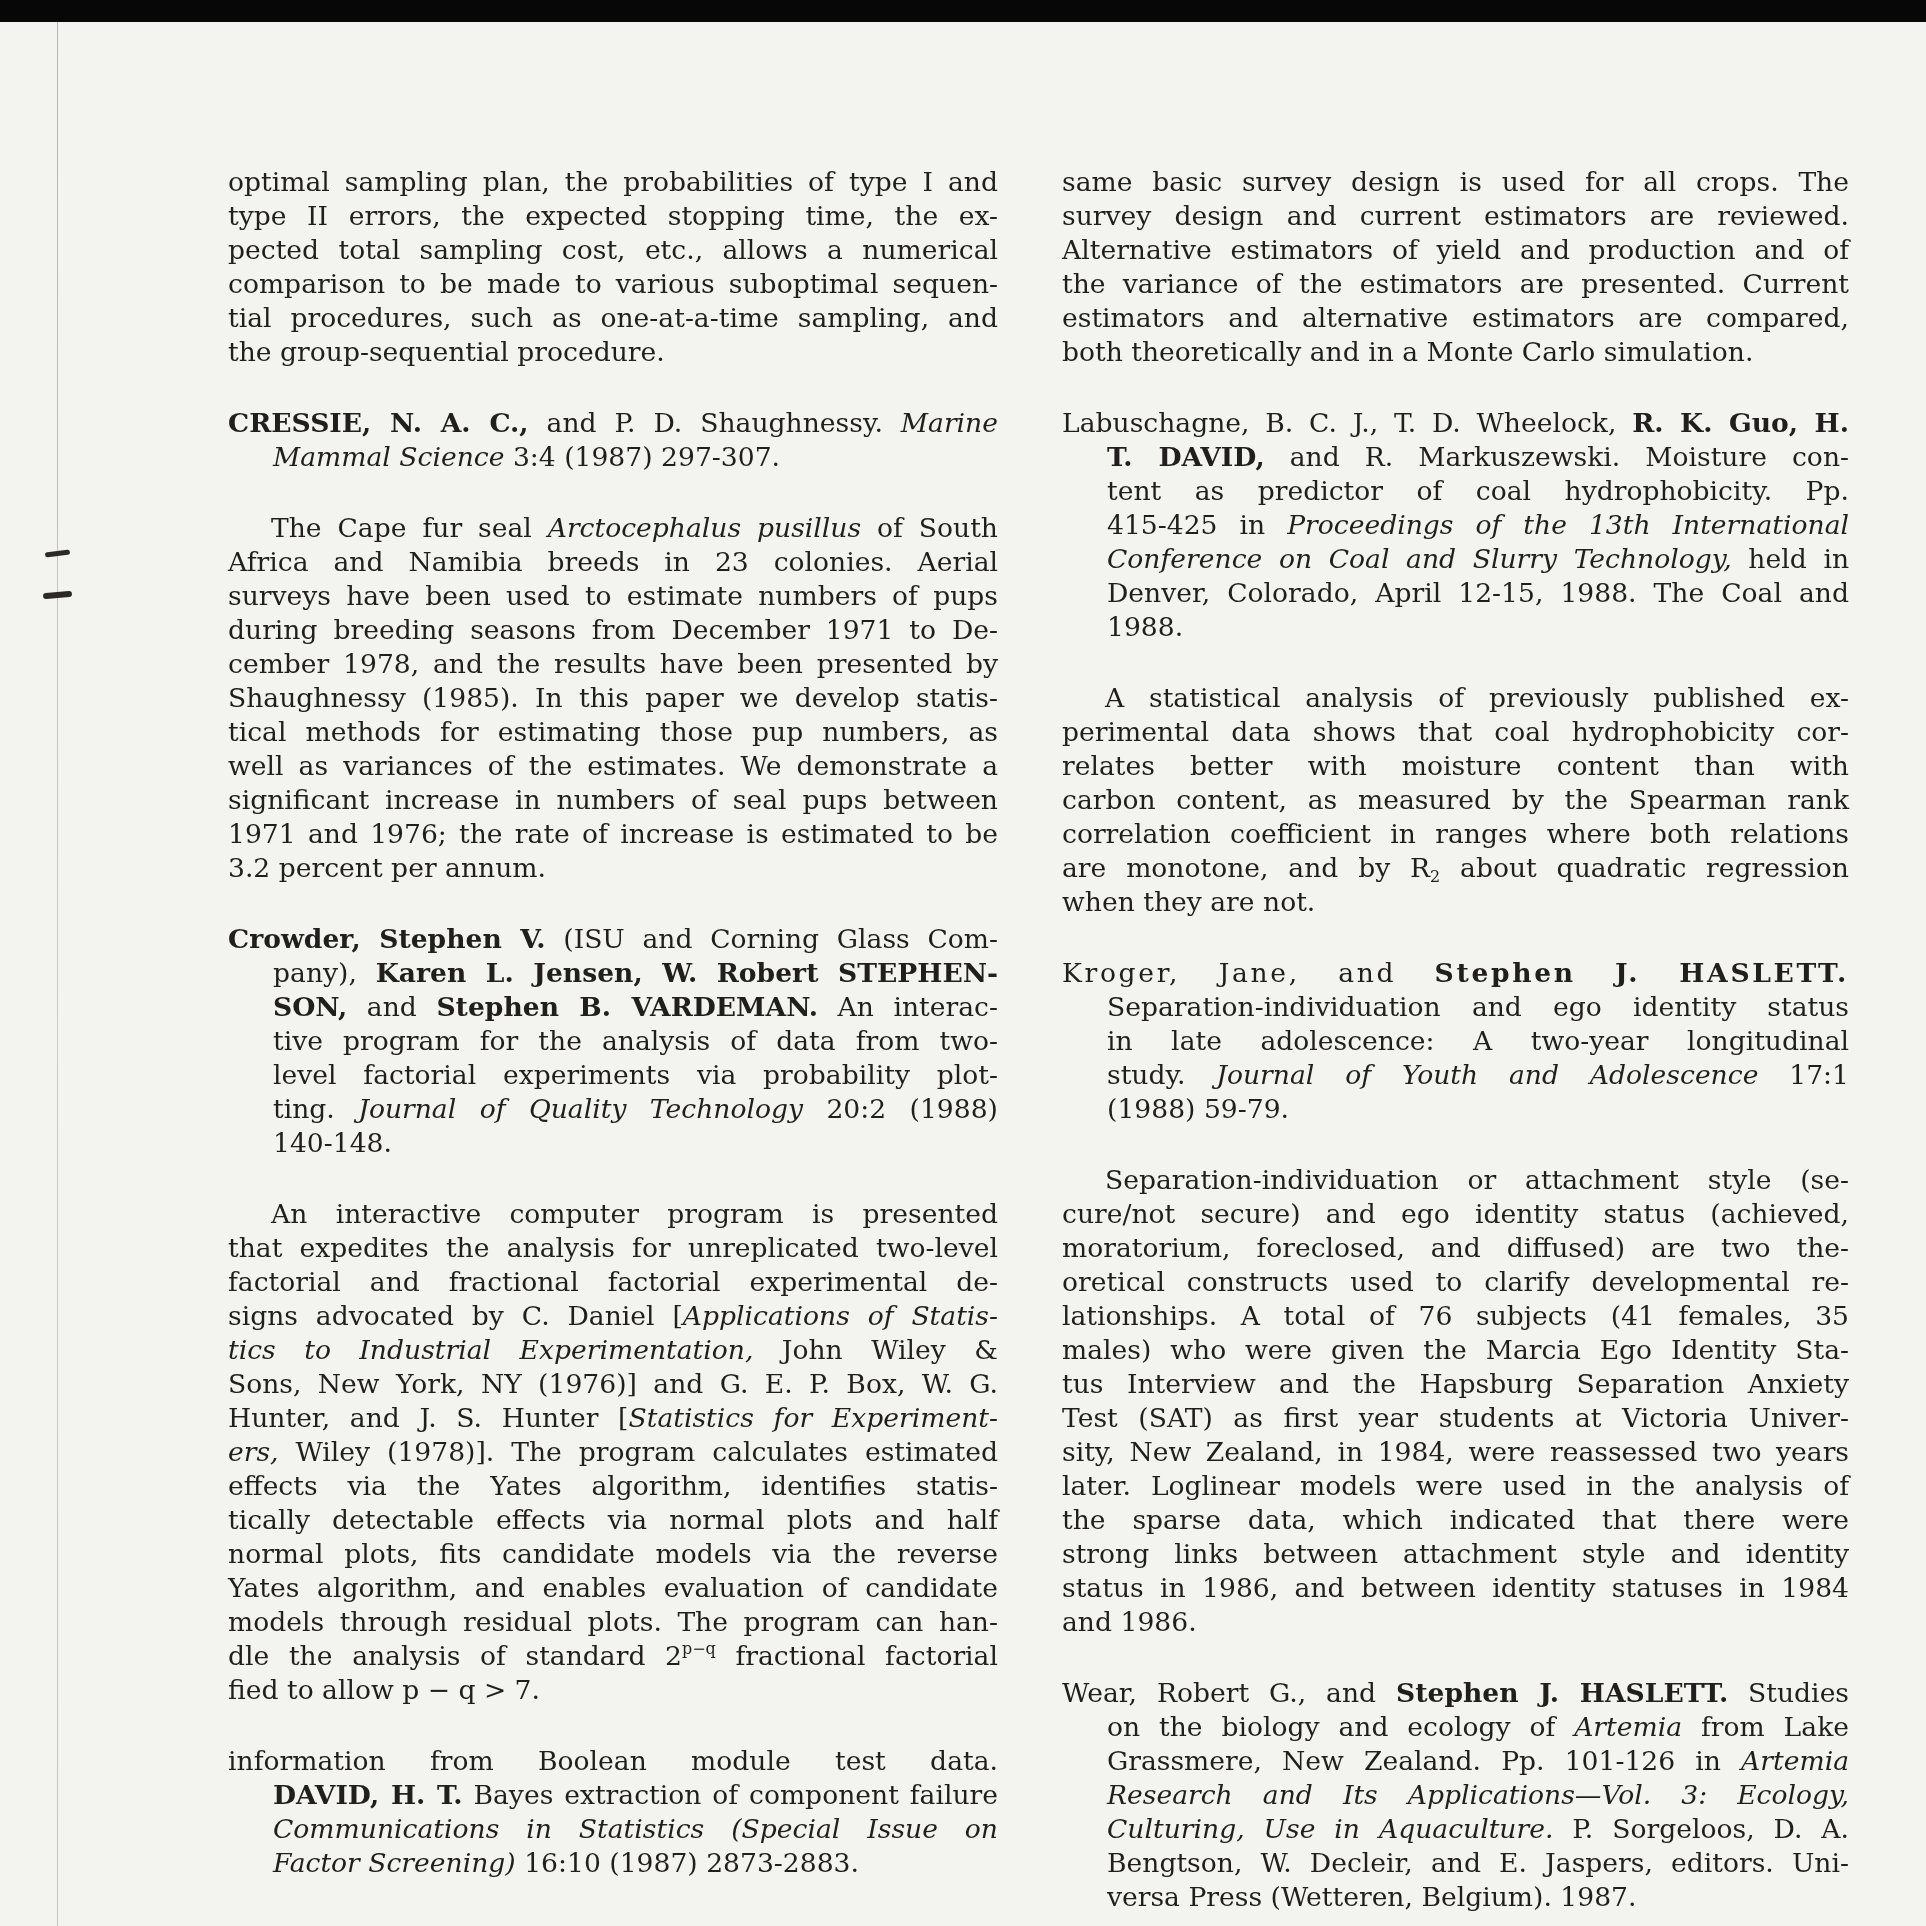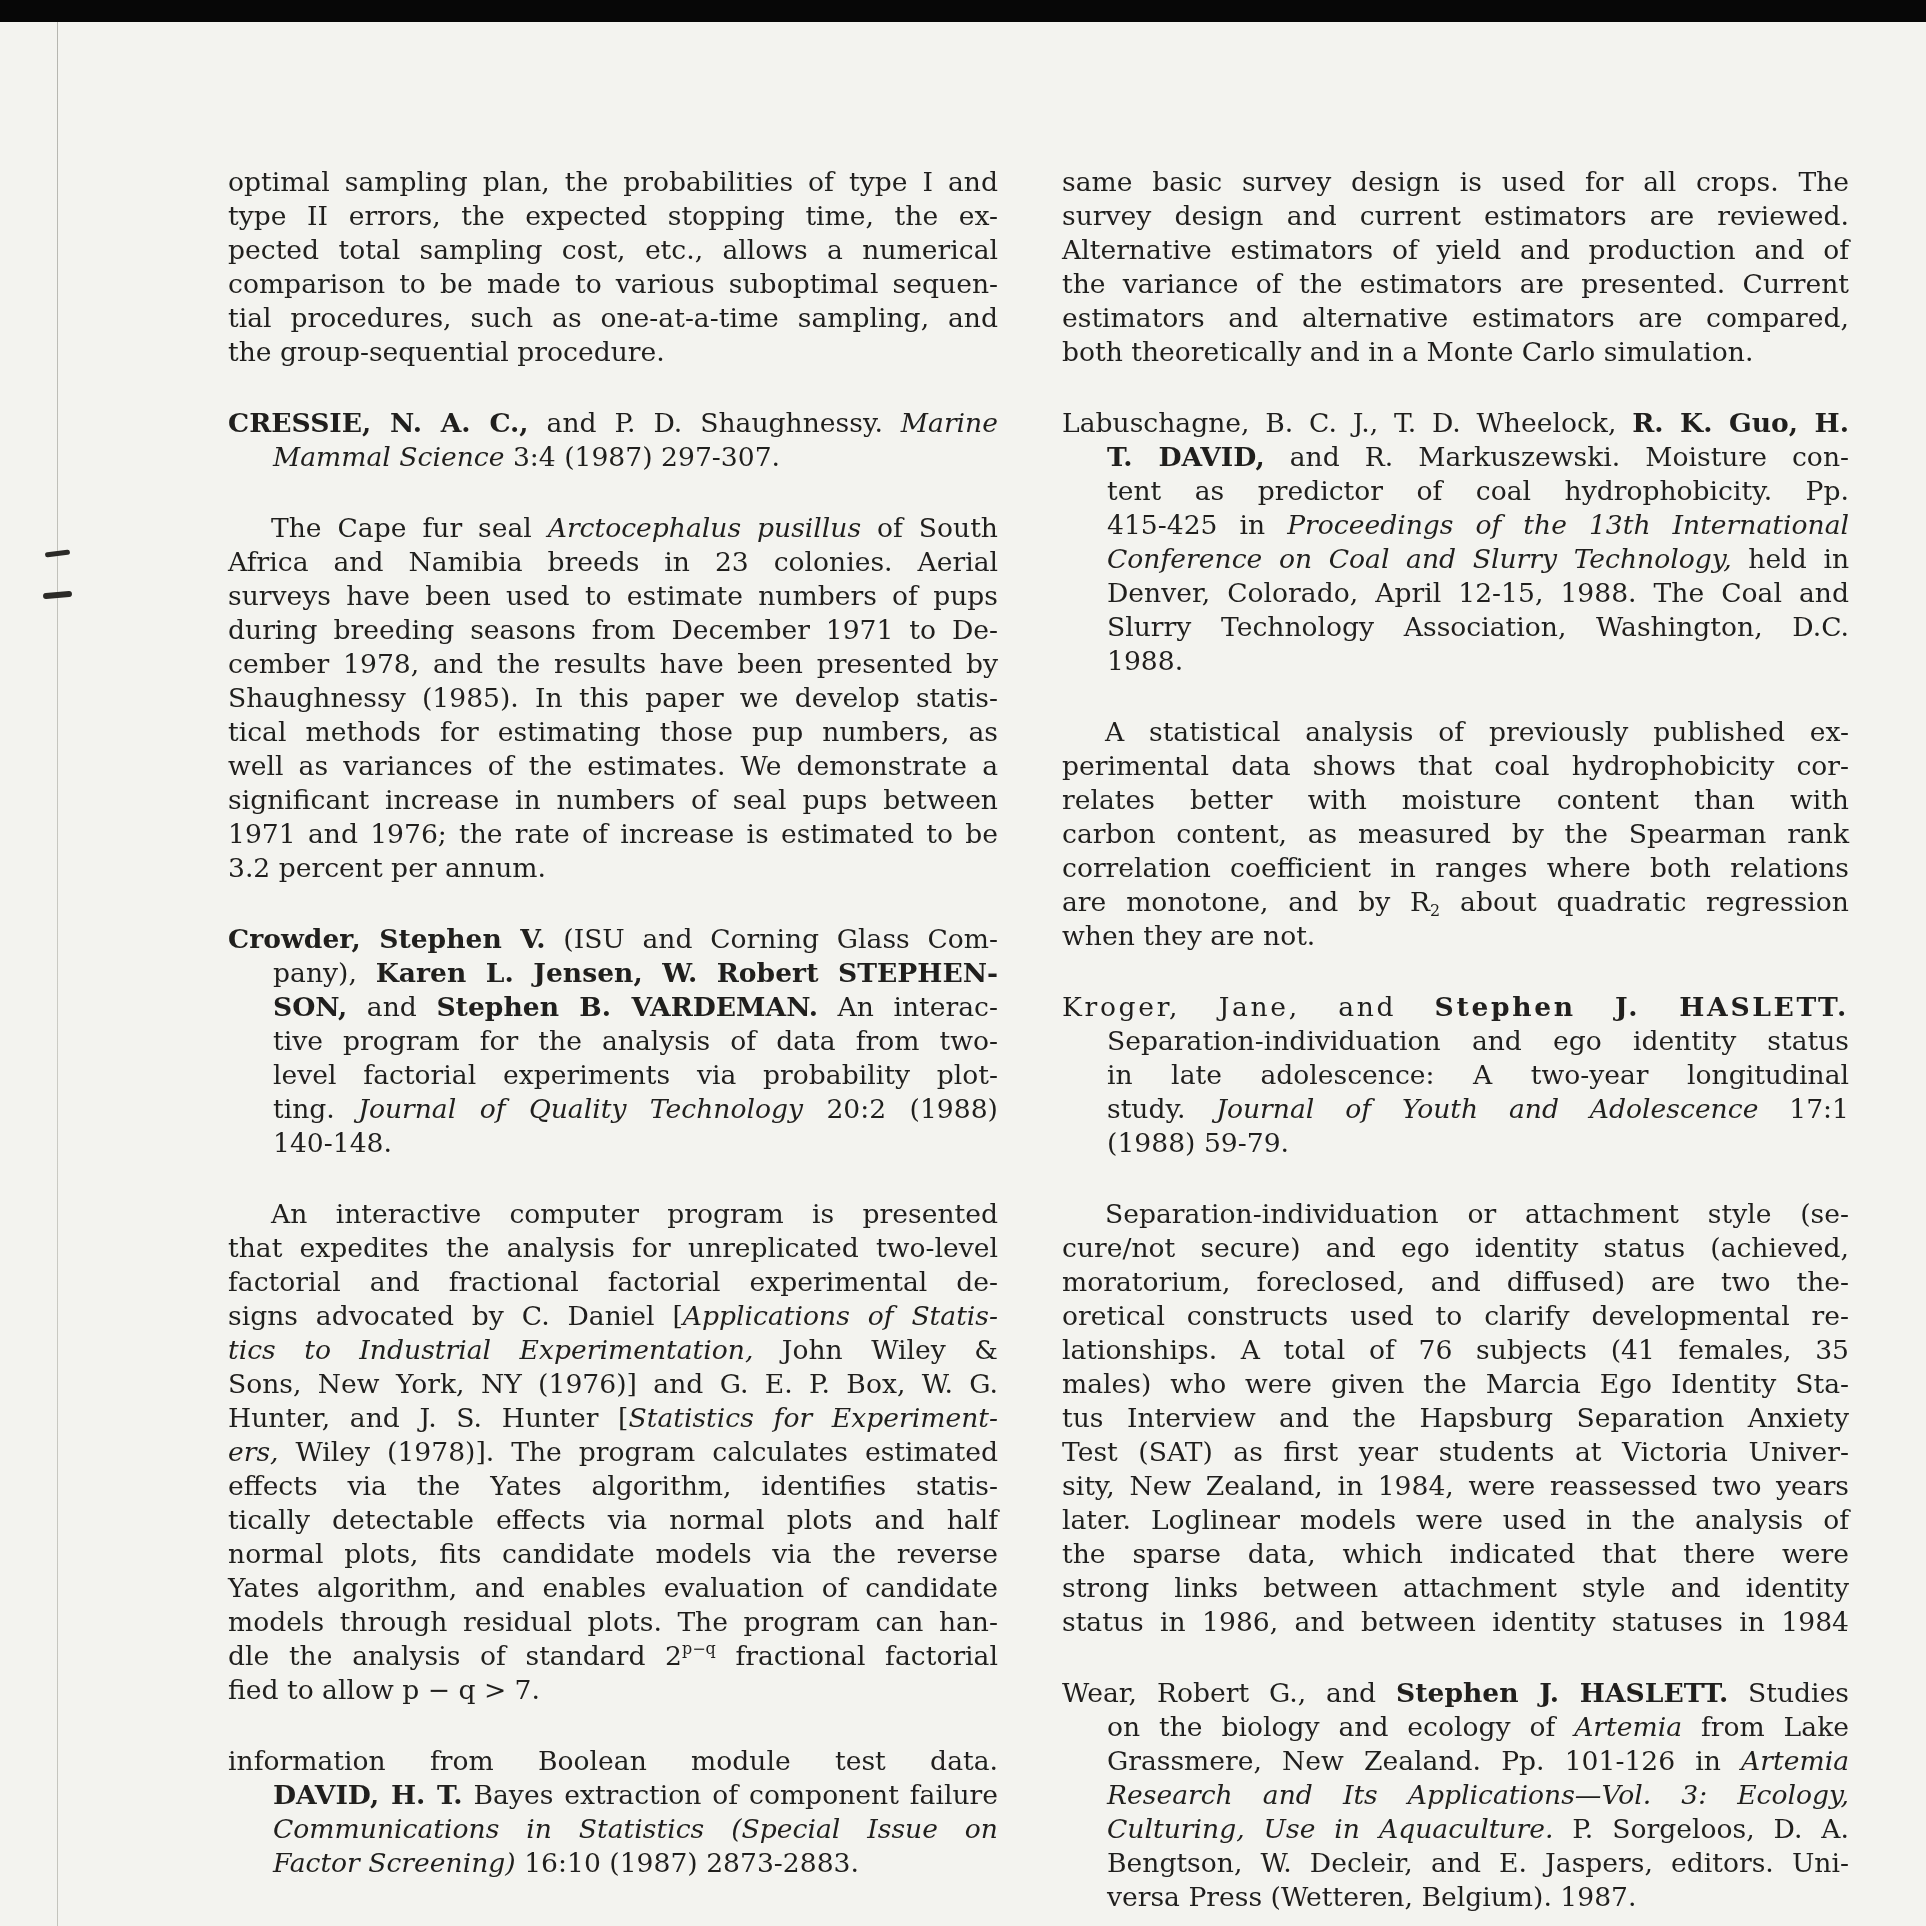--- a/index.html
+++ b/index.html
@@ -156,21 +156,20 @@
       <div class="line">estimators and alternative estimators are compared,</div>
       <div class="line line-end">both theoretically and in a Monte Carlo simulation.</div>
     </div>
     <div class="block block-citation">
       <div class="line">Labuschagne, B. C. J., T. D. Wheelock, <b>R. K. Guo, H.</b></div>
       <div class="line"><b>T. DAVID,</b> and R. Markuszewski. Moisture con-</div>
       <div class="line">tent as predictor of coal hydrophobicity. Pp.</div>
       <div class="line">415-425 in <i>Proceedings of the 13th International</i></div>
       <div class="line"><i>Conference on Coal and Slurry Technology,</i> held in</div>
       <div class="line">Denver, Colorado, April 12-15, 1988. The Coal and</div>
-      <div class="line">Slurry Technology Association, Washington, D.C.</div>
       <div class="line line-end">1988.</div>
     </div>
     <div class="block block-paragraph indent-first">
       <div class="line">A statistical analysis of previously published ex-</div>
       <div class="line">perimental data shows that coal hydrophobicity cor-</div>
       <div class="line">relates better with moisture content than with</div>
       <div class="line">carbon content, as measured by the Spearman rank</div>
       <div class="line">correlation coefficient in ranges where both relations</div>
       <div class="line">are monotone, and by R<sub>2</sub> about quadratic regression</div>
       <div class="line line-end">when they are not.</div>
@@ -189,20 +188,21 @@
       <div class="line">oretical constructs used to clarify developmental re-</div>
       <div class="line">lationships. A total of 76 subjects (41 females, 35</div>
       <div class="line">males) who were given the Marcia Ego Identity Sta-</div>
       <div class="line">tus Interview and the Hapsburg Separation Anxiety</div>
       <div class="line">Test (SAT) as first year students at Victoria Univer-</div>
       <div class="line">sity, New Zealand, in 1984, were reassessed two years</div>
       <div class="line">later. Loglinear models were used in the analysis of</div>
       <div class="line">the sparse data, which indicated that there were</div>
       <div class="line">strong links between attachment style and identity</div>
       <div class="line">status in 1986, and between identity statuses in 1984</div>
+      <div class="line line-end">and 1986.</div>
     </div>
     <div class="block block-citation">
       <div class="line">Wear, Robert G., and <b>Stephen J. HASLETT.</b> Studies</div>
       <div class="line">on the biology and ecology of <i>Artemia</i> from Lake</div>
       <div class="line">Grassmere, New Zealand. Pp. 101-126 in <i>Artemia</i></div>
       <div class="line"><i>Research and Its Applications—Vol. 3: Ecology,</i></div>
       <div class="line"><i>Culturing, Use in Aquaculture.</i> P. Sorgeloos, D. A.</div>
       <div class="line">Bengtson, W. Decleir, and E. Jaspers, editors. Uni-</div>
       <div class="line line-end">versa Press (Wetteren, Belgium). 1987.</div>
     </div>

